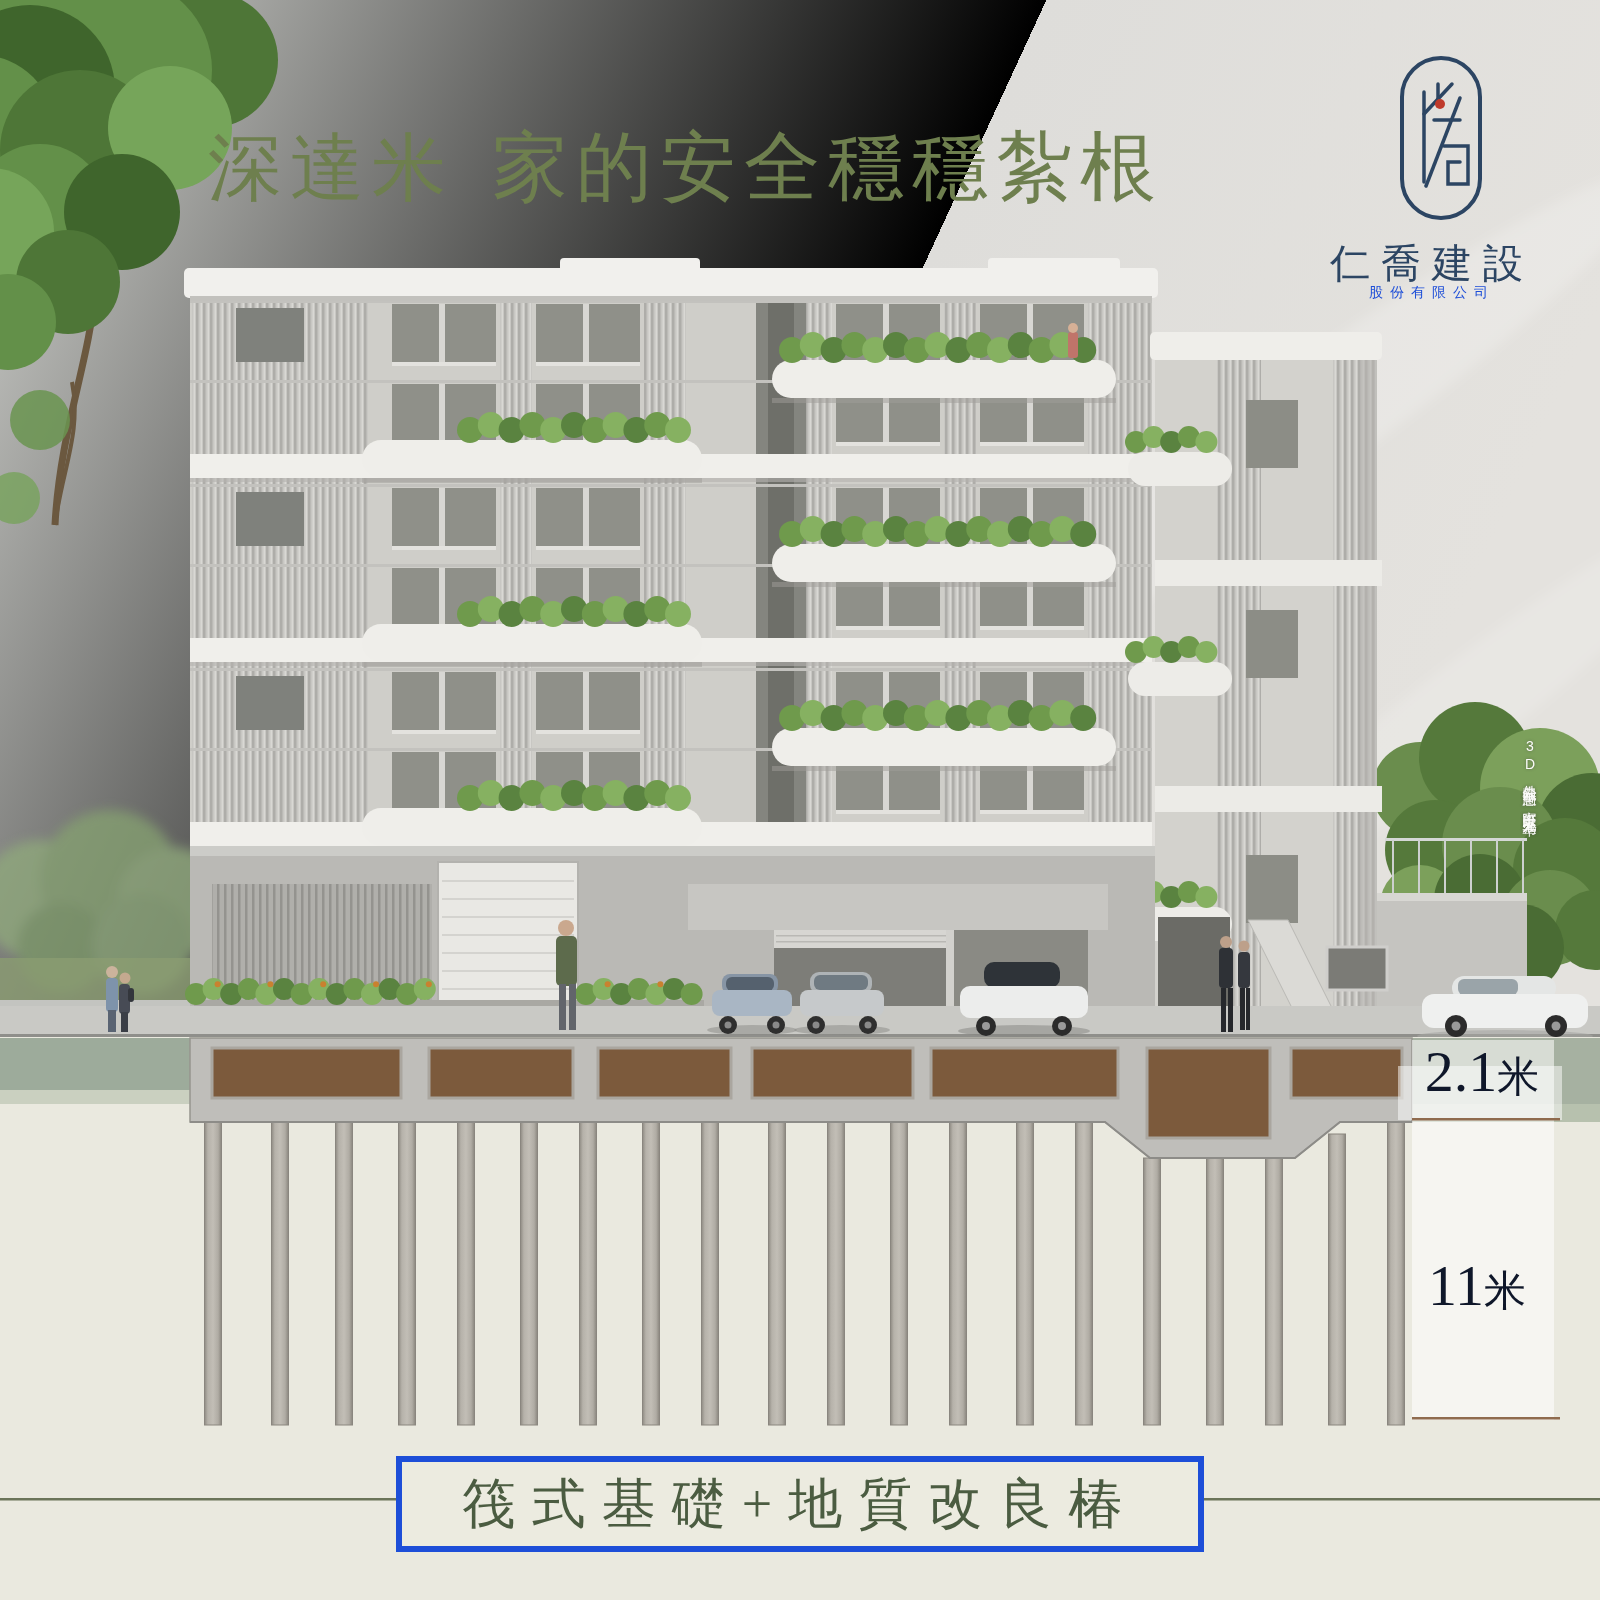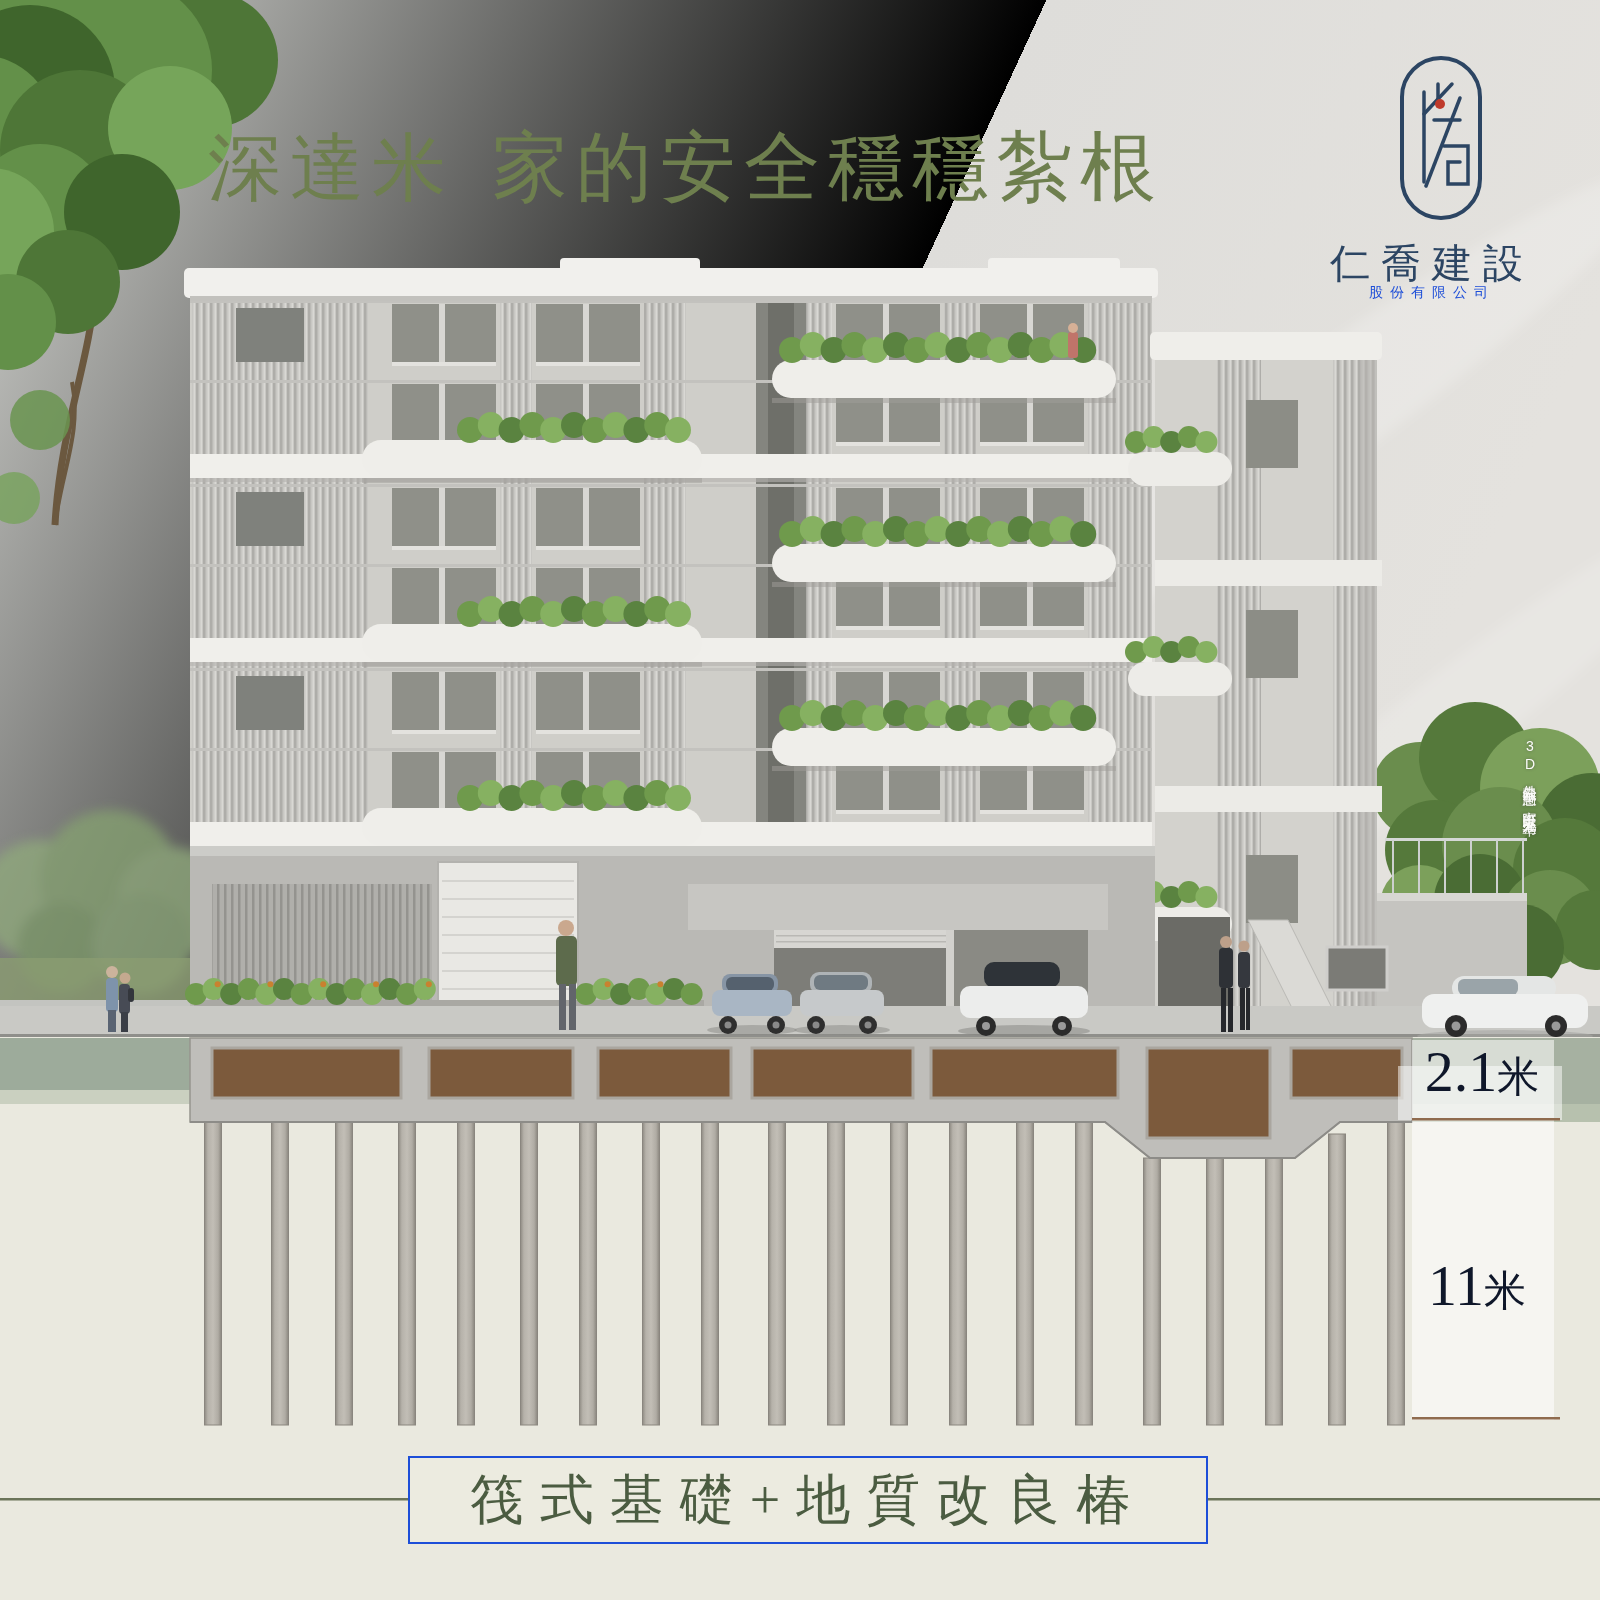--- a/index.html
+++ b/index.html
@@ -24,22 +24,22 @@
               writing-mode:vertical-rl;text-orientation:upright;font-size:14px;
               letter-spacing:2px;color:#fcfcfa;text-shadow:0 0 3px rgba(80,90,70,.75);
               font-family:"Liberation Sans",sans-serif;}
   
   .measure{position:absolute;color:#0f172a;text-align:center;white-space:nowrap;}
   .measure .val{font-size:58px;}
   .measure .unit{font-size:42px;}
   #m-raft{left:1406px;top:1038px;width:152px;}
   #m-pile{left:1406px;top:1230px;width:142px;margin-top:22px;}
   
-  .caption-box{position:absolute;left:408px;top:1456px;width:796px;height:84px;
-               border:2px solid #1d4ed8;background:#ecebe0;display:flex;
+  .caption-box{position:absolute;left:396px;top:1456px;width:796px;height:84px;
+               border:6px solid #1d4ed8;background:#ecebe0;display:flex;
                align-items:center;justify-content:center;font-size:54px;
                letter-spacing:16px;color:#4b5c41;}
 </style>
 </head>
 <body>
 
 <div class="canvas">
 
 <svg class="scene" width="1600" height="1600" viewBox="0 0 1600 1600">
   <defs>

